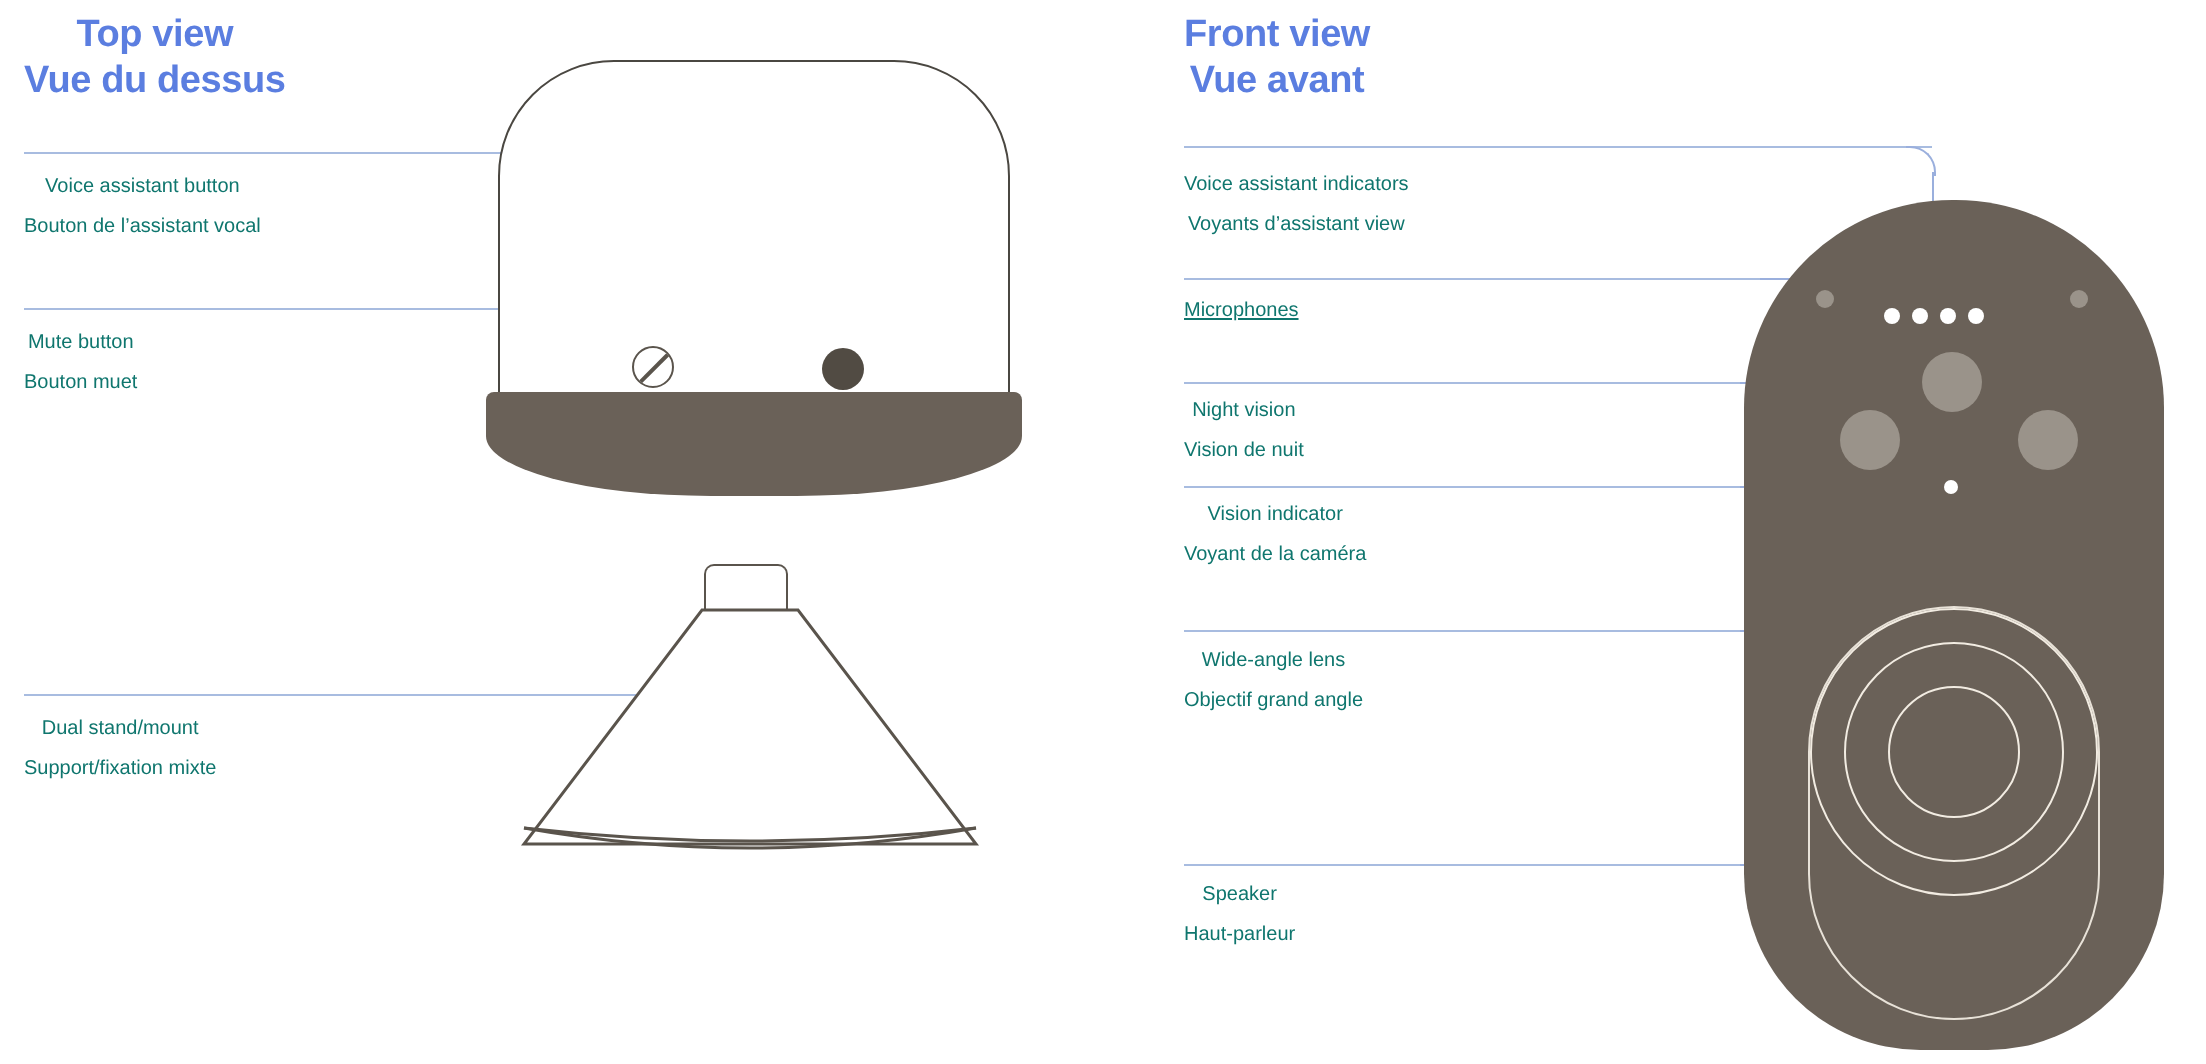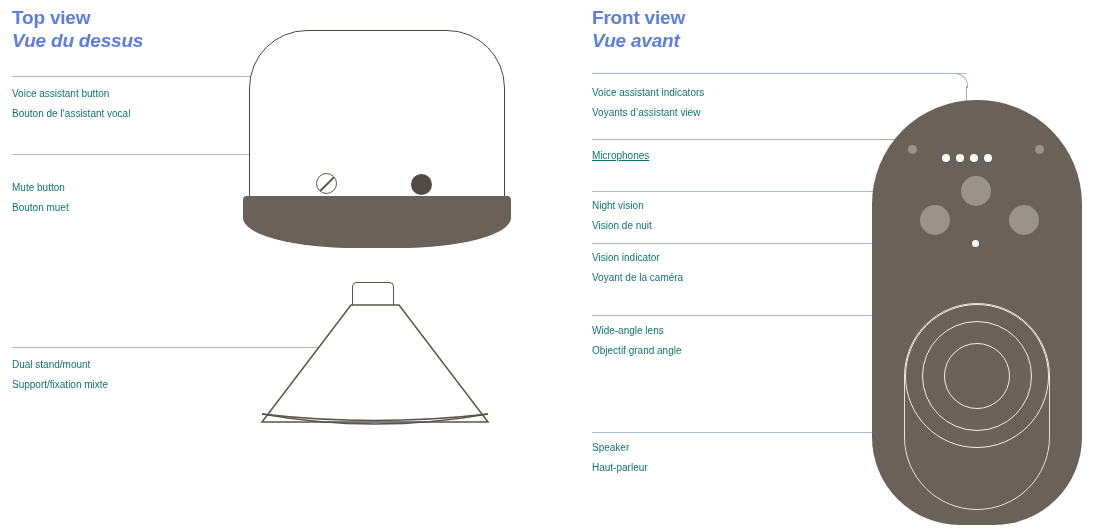--- a/index.html
+++ b/index.html
@@ -13,36 +13,37 @@
     position: relative;
     overflow: hidden;
     font-family: "Liberation Sans", "DejaVu Sans", sans-serif;
     -webkit-font-smoothing: antialiased;
   }
 
   .panel {
     position: absolute;
     top: 0;
     height: 468px;
+    text-align: center;
   }
   #panel-top-view  { left: 0px;   width: 560px; }
   #panel-front-view{ left: 580px; width: 523px; }
 
   .view-heading {
     position: absolute;
     left: 12px;
     top: 6px;
     color: #5b7ee0;
     font-weight: bold;
     font-size: 19px;
     line-height: 23px;
     letter-spacing: -0.2px;
     white-space: nowrap;
   }
-  .view-heading .hl2 { display: block; font-style: italic; }
+  .view-heading .hl2 { display: block; }
 
   
   .callout {
     position: absolute;
     left: 12px;
     color: #0f766e;
     font-size: 10px;
     line-height: 20px;
     white-space: nowrap;
   }
@@ -197,21 +198,21 @@
 
   <div class="rule" style="left:12px; top:76px; width:400px;"></div>
   <div class="leader-corner" style="left:399px; top:76px; width:14px; height:14px;"></div>
   <div class="leader-v" style="left:412px; top:89px; height:65px;"></div>
   <div class="callout" style="top:84px;">
     <span>Voice assistant button</span>
     <span class="l2">Bouton de l’assistant vocal</span>
   </div>
 
   <div class="rule" style="left:12px; top:154px; width:291px;"></div>
-  <div class="callout" style="top:162px;margin-top:16px;">
+  <div class="callout" style="top:162px;">
     <span>Mute button</span>
     <span class="l2">Bouton muet</span>
   </div>
 
   <div class="rule" style="left:12px; top:347px; width:325px;"></div>
   <div class="callout" style="top:355px;">
     <span>Dual stand/mount</span>
     <span class="l2">Support/fixation mixte</span>
   </div>
 

